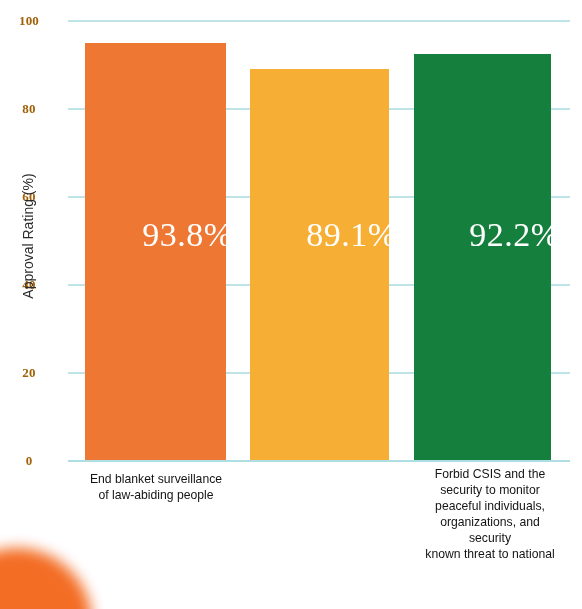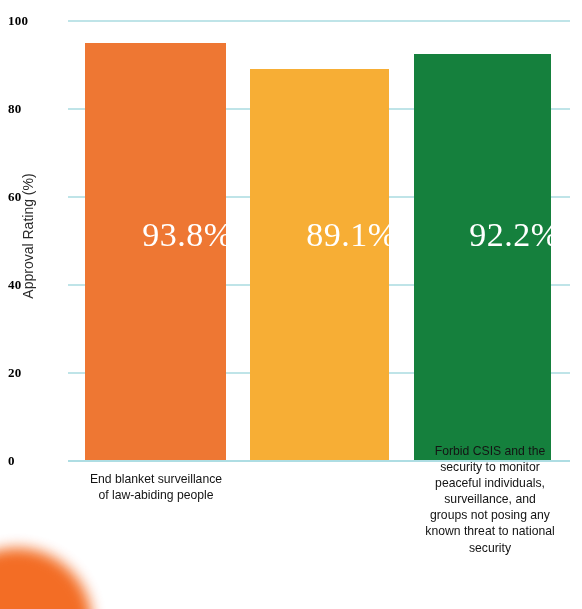--- a/index.html
+++ b/index.html
@@ -49,27 +49,26 @@
     background: #BFE4E8;
   }
   .gridline.zero {
     background: #AEDDE3;
   }
 
   .ytick {
     position: absolute;
     left: 0;
     width: 58px;
-    text-align: left;
+    text-align: center;
     font-size: 13px;
     font-weight: bold;
-    color: #000000;
+    color: #a16207;
     font-family: "Liberation Serif", serif;
     letter-spacing: 0.2px;
-    margin-left: 8px;
   }
 
   #yaxis-title {
     position: absolute;
     left: -62px;
     top: 228px;
     width: 180px;
     text-align: center;
     transform: rotate(-90deg);
     font-size: 14px;
@@ -140,27 +139,26 @@
     <div class="bar" style="left:414px; width:137px; top:54px; height:406px; background:#15803d;">
       <div class="bar-value" style="top:164px;">92.2%</div>
     </div>
 
     <div class="cat-label" style="left:61px; top:471px; width:190px;">
       <div>End blanket surveillance</div>
       <div>of law-abiding people</div>
     </div>
 
 
-    <div class="cat-label" style="left:400px; top:443px; width:180px;">
+    <div class="cat-label" style="left:400px; top:466px; width:180px;">
       <div>Forbid CSIS and the</div>
       <div>security to monitor</div>
       <div>peaceful individuals,</div>
-      <div>surveillance, and</div>
-      <div>groups not posing any</div>
+      <div>organizations, and</div>
+      <div>security</div>
       <div>known threat to national</div>
-      <div>security</div>
     </div>
 
   </div>
 
   <div id="blob"></div>
 
 </div>
 
 </body></html>

